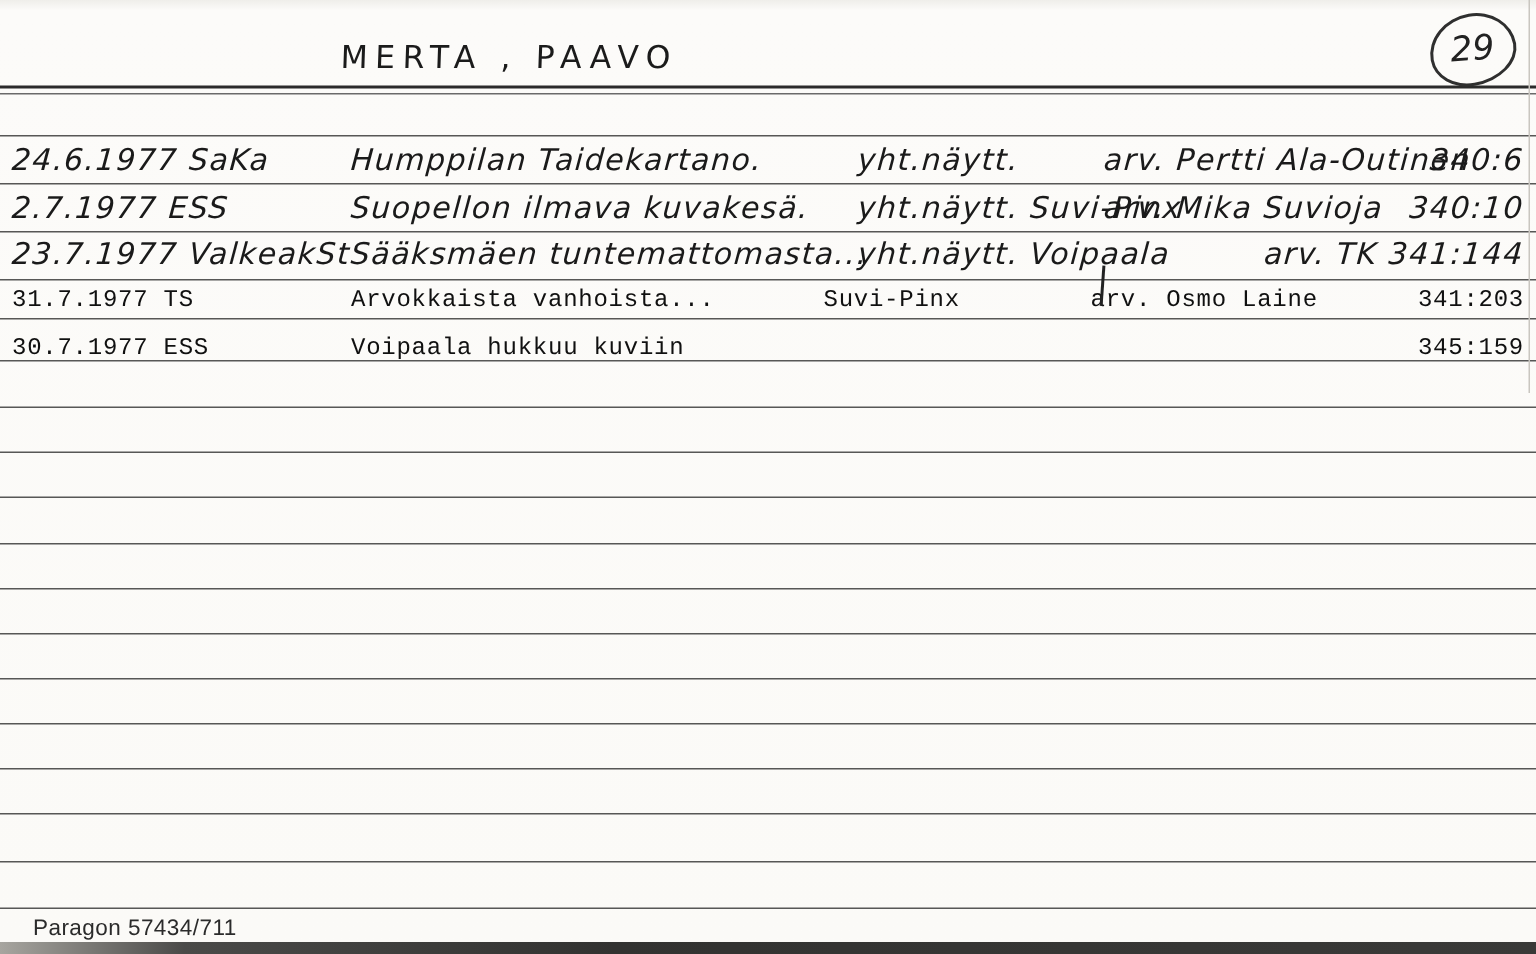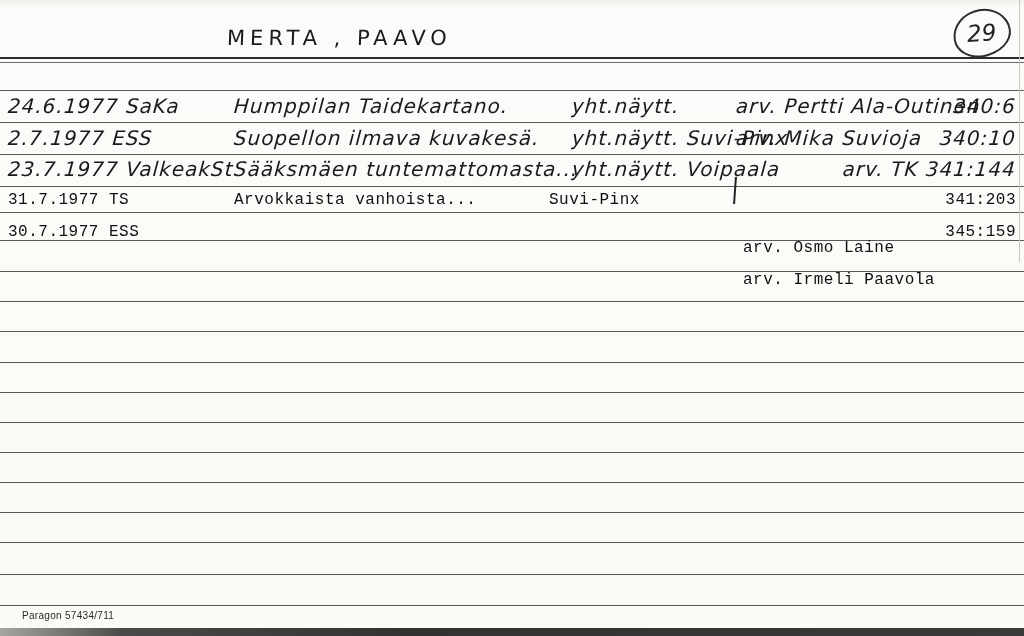--- a/index.html
+++ b/index.html
@@ -26,29 +26,29 @@
   .c-date{left:8px;}
   .c-title{left:234px;}
   .c-exh{left:572px;}
   .c-rev{left:736px;}
   .c-ref{right:8px;text-align:right;}
   .hand{font-family:"DejaVu Sans",sans-serif;font-style:italic;font-size:20px;
     color:#1a1a1a;letter-spacing:1px;transform:skewX(-4deg);}
   .typed{font-family:"Liberation Mono","DejaVu Sans Mono",monospace;
     font-size:16px;letter-spacing:.5px;color:#101010;}
   .typed .c-exh{left:549px;}
-  .typed .c-rev{left:743px;margin-top:48px;}
+  .typed .c-rev{left:727px;}
   
   #pen-stroke{position:absolute;left:734px;top:177px;width:2px;height:27px;
     background:#222;transform:rotate(4deg);}
   
   #edge-right{position:absolute;left:1019px;top:0;width:1px;height:262px;
     background:#c9c6c0;}
   
-  #imprint{position:absolute;left:22px;top:610px;font-size:10px;color:#2b2b2b;
+  #imprint{position:absolute;left:22px;top:610px;font-size:15px;color:#2b2b2b;
     letter-spacing:.3px;font-family:"Liberation Sans",sans-serif;}
   
   #bottom-bar{position:absolute;left:0;top:628px;width:100%;height:8px;
     background:linear-gradient(90deg,#a7a59f 0%,#4a4a48 12%,#323230 40%,#3a3a38 100%);}
 </style>
 </head>
 <body>
 
 <div id="card">
 
@@ -109,22 +109,22 @@
   <div class="row typed" style="top:185px">
     <span class="c c-date">31.7.1977 TS</span>
     <span class="c c-exh">Suvi-Pinx</span>
     <span class="c c-title">Arvokkaista vanhoista...</span>
     <span class="c c-rev">arv. Osmo Laine</span>
     <span class="c c-ref">341:203</span>
   </div>
 
   <div class="row typed" style="top:217px">
     <span class="c c-date">30.7.1977 ESS</span>
+    <span class="c c-title">Voipaala hukkuu kuviin</span>
     <span class="c c-exh"></span>
-    <span class="c c-rev">arv. Irmeli Paavola</span>
     <span class="c c-ref">345:159</span>
   </div>
 
   <div id="pen-stroke"></div>
   <div id="edge-right"></div>
 
   <div id="imprint">Paragon 57434/711</div>
   <div id="bottom-bar"></div>
 
 </div>

